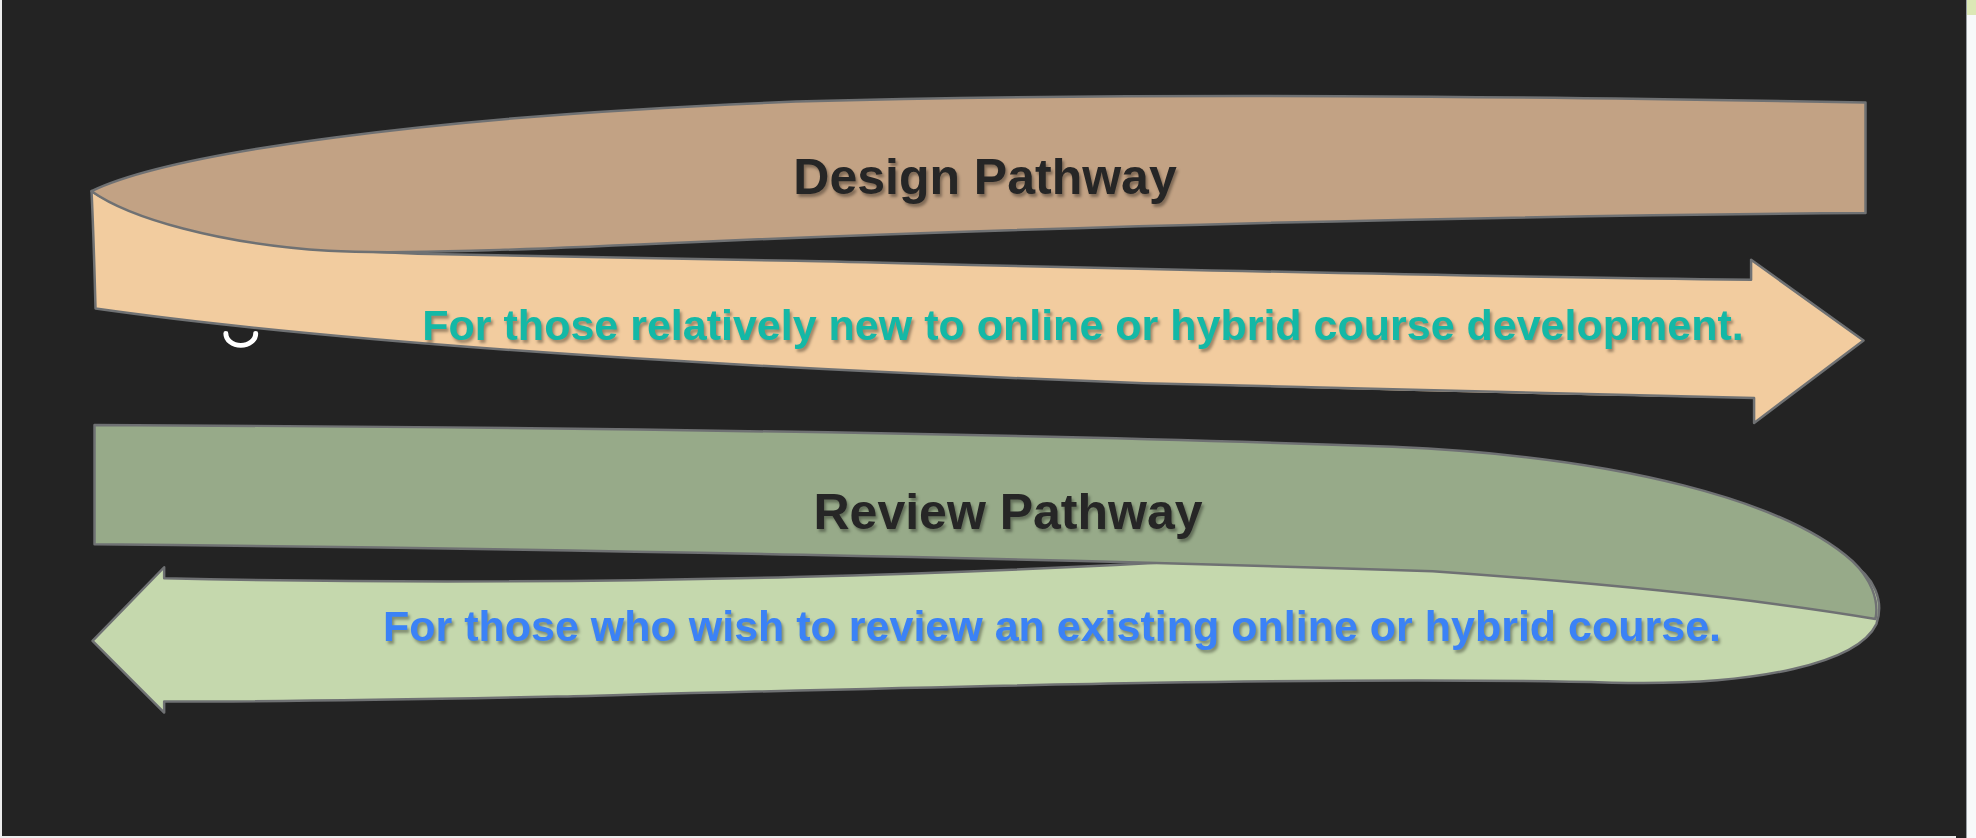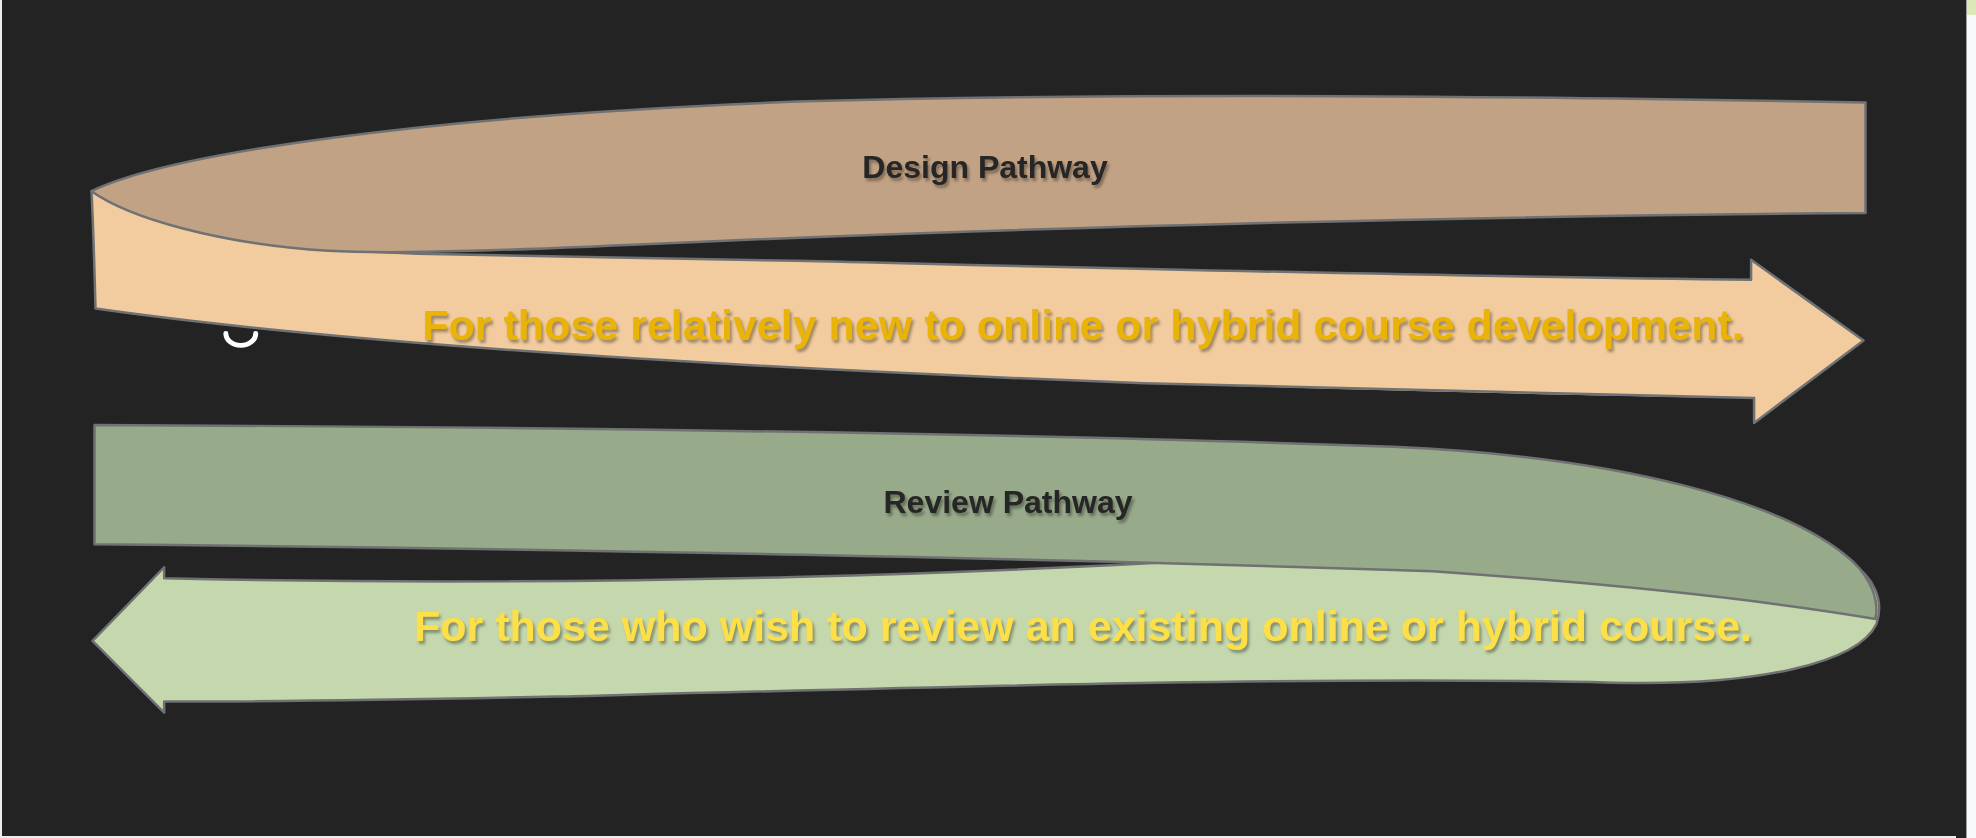--- a/index.html
+++ b/index.html
@@ -16,21 +16,21 @@
   .shape{stroke-width:2.5;stroke-linejoin:round;}
   .glyph{fill:none;stroke-width:5;stroke-linecap:round;}
   .label{
     position:absolute;
     transform:translateX(-50%);
     white-space:nowrap;
     font-weight:bold;
     text-shadow:2px 3px 3px rgba(0,0,0,0.35);
     line-height:1.1;
   }
-  .label.title{font-size:32px;text-align:center;}
+  .label.title{font-size:50px;text-align:center;}
   .label.body{font-size:43px;}
   .edge-left{position:absolute;left:0;top:0;bottom:0;width:2px;}
   .edge-bottom{position:absolute;left:0;right:10px;bottom:0;height:2px;}
   .side-strip{position:absolute;right:0;top:0;bottom:0;width:10px;}
   .strip-divider{position:absolute;left:0;top:0;bottom:0;width:1px;}
   .strip-top-block{position:absolute;left:1px;right:0;top:0;height:15px;}
 </style>
 </head>
 <body>
 
@@ -76,25 +76,25 @@
       <path class="shape" d="M 95,425
                C 520,427 1020,433 1400,447
                C 1630,457 1795,502 1862,562
                C 1880,579 1889,601 1885,620
                C 1790,604 1640,586 1440,572
                C 1080,560 560,549 95,545 Z" fill="#97aa89" stroke="#6f7173"></path>
     </svg>
 
     <div class="label title" style="left: 985px; top: 150px; color: rgb(38, 38, 38);">Design Pathway</div>
 
-    <div class="label body" style="left: 1083px; top: 302px; color: #eab308;">For those relatively new to online or hybrid course development.</div>
+    <div class="label body" style="left: 1083px; top: 302px; color: #14b8a6;">For those relatively new to online or hybrid course development.</div>
 
     <div class="label title" style="left: 1008px; top: 485px; color: rgb(38, 38, 38);">Review Pathway</div>
 
-    <div class="label body" style="left: 1083px; top: 603px; color: #fde047;">For those who wish to review an existing online or hybrid course.</div>
+    <div class="label body" style="left: 1052px; top: 603px; color: #3b82f6;">For those who wish to review an existing online or hybrid course.</div>
 
     <div class="edge-left" style="background: rgb(236, 236, 236);"></div>
     <div class="edge-bottom" style="background: rgb(236, 236, 236);"></div>
   </div>
 
   <div class="side-strip" style="background: rgb(247, 249, 250);">
     <div class="strip-divider" style="background: rgb(154, 160, 164);"></div>
     <div class="strip-top-block" style="background: rgb(220, 232, 182);"></div>
   </div>
 

